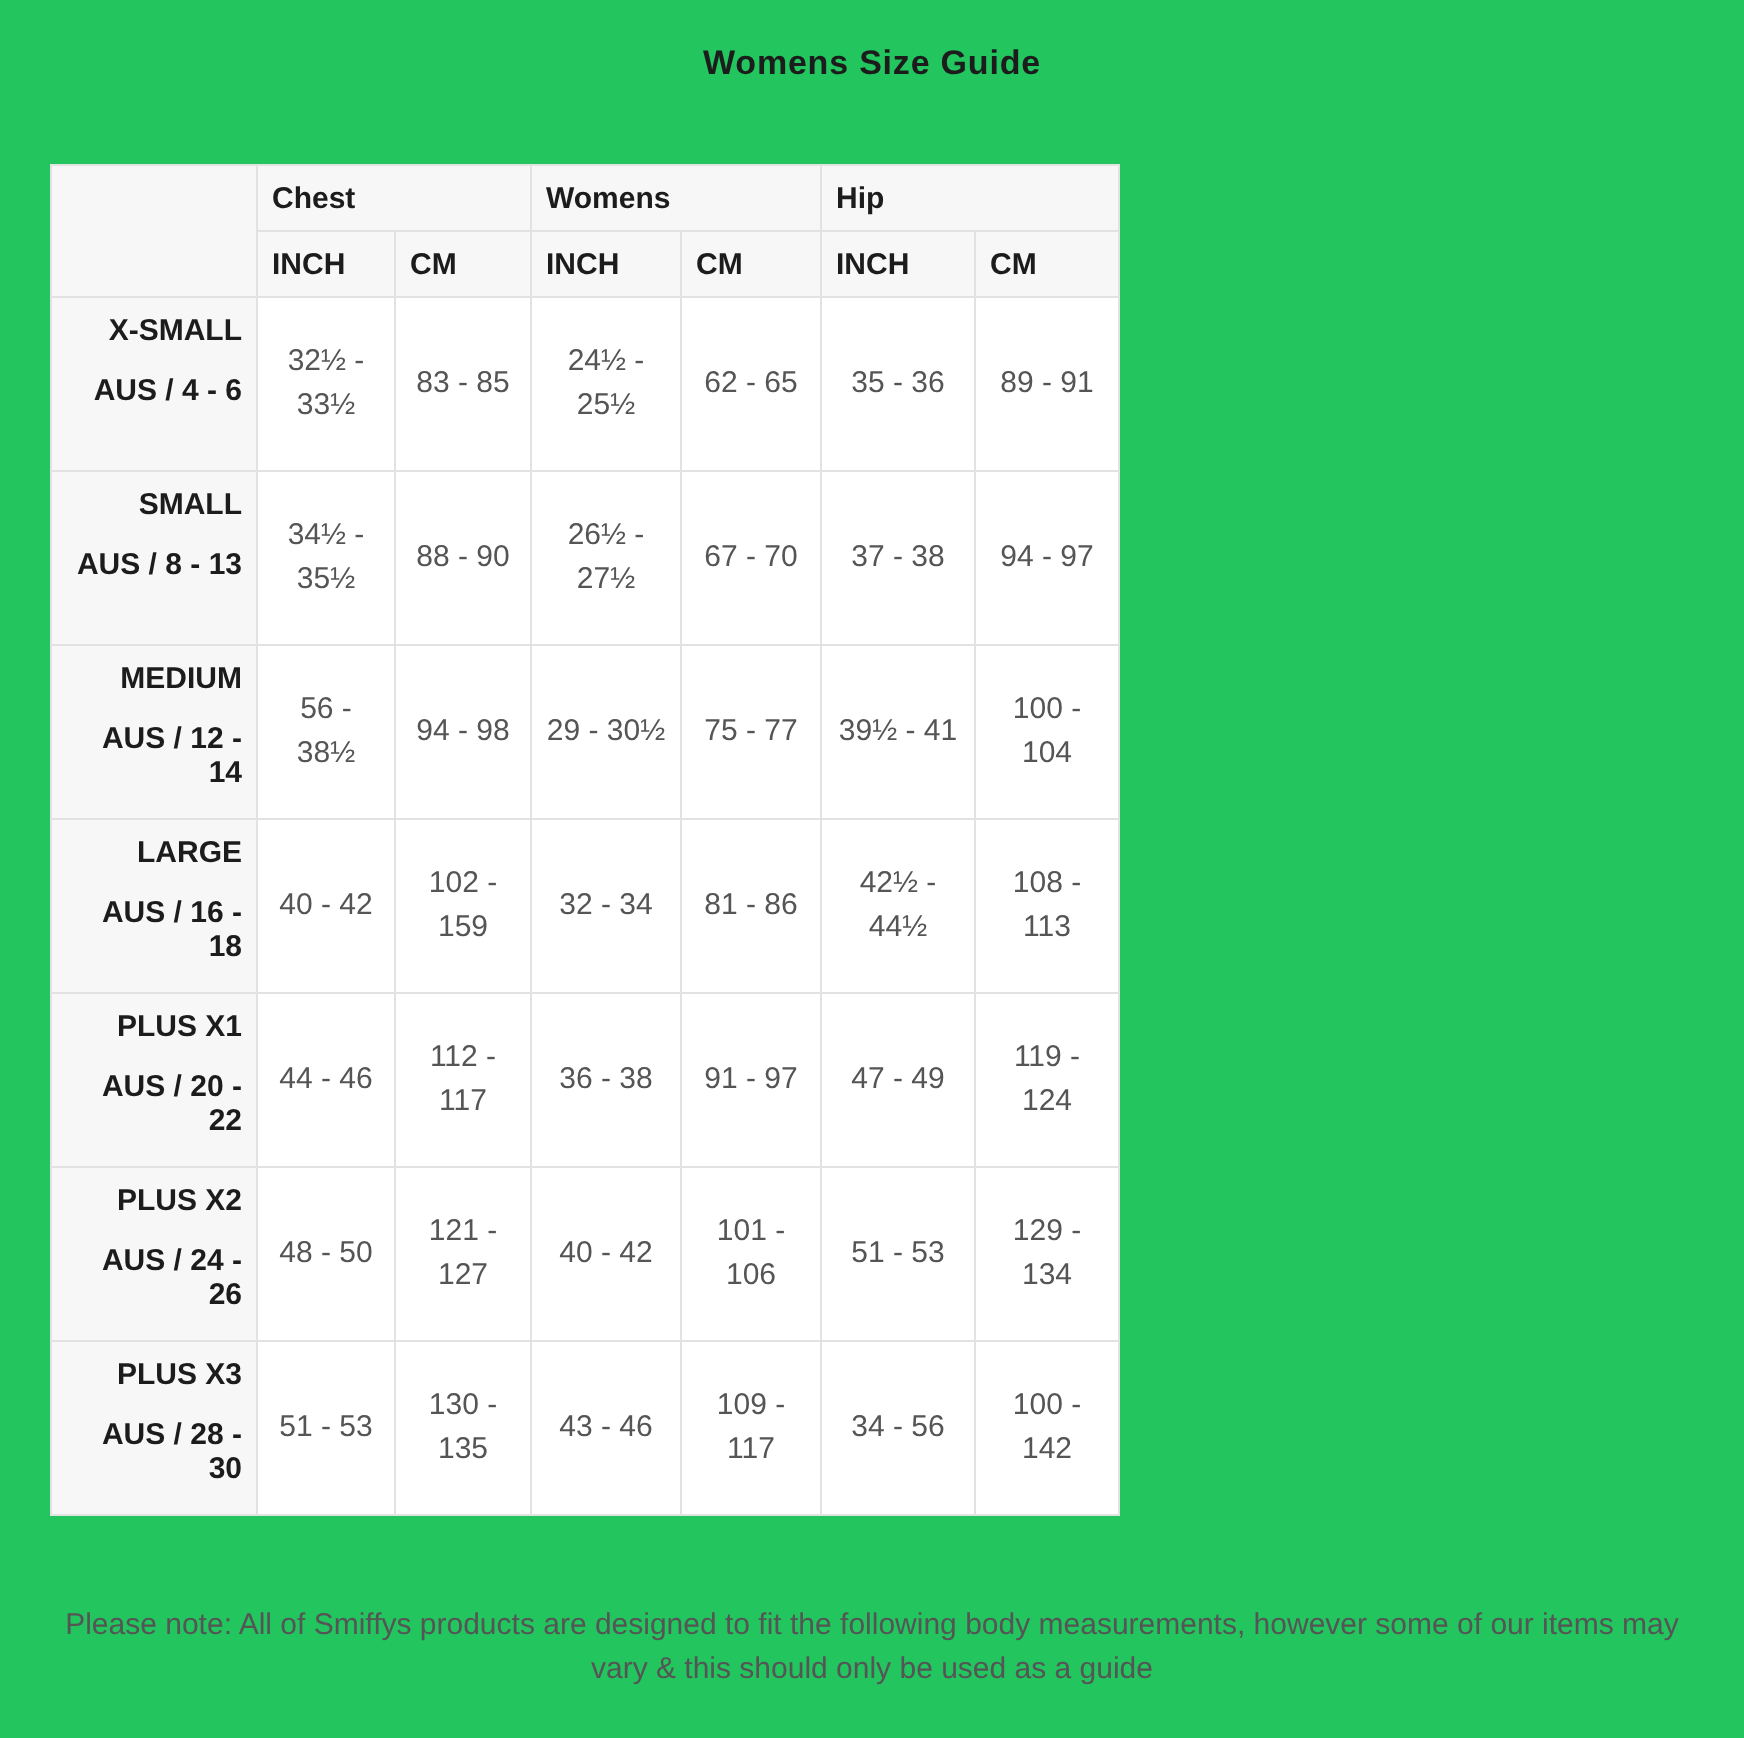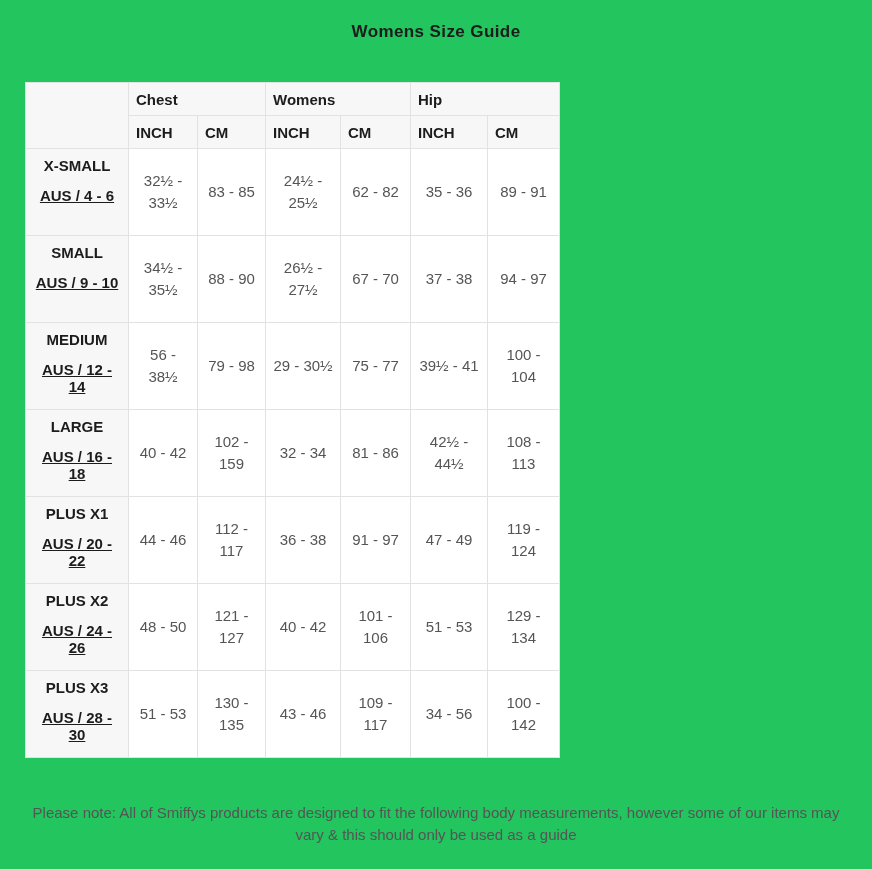--- a/index.html
+++ b/index.html
@@ -43,34 +43,33 @@
     vertical-align: middle;
     font-size: 15px;
     font-weight: 700;
     color: #1c1c1c;
   }
   .size-table th.corner {
     background: #f7f7f7;
   }
   .size-table tbody th.row-label {
     background: #f7f7f7;
-    text-align: center;
+    text-align: right;
     vertical-align: top;
     padding: 8px 7px 0 7px;
     font-size: 15px;
     font-weight: 700;
     color: #1c1c1c;
     line-height: 17px;
   }
   .row-label .size-name {
     margin: 0 0 13px 0;
   }
   .row-label .aus-size {
     margin: 0;
-    text-decoration: underline;
   }
   .size-table tbody td {
     height: 87px;
     text-align: center;
     vertical-align: middle;
     font-size: 15px;
     line-height: 1.45;
     color: #555555;
     padding: 2px 6px;
     background: #ffffff;
@@ -119,43 +118,43 @@
     </thead>
     <tbody>
       <tr>
         <th class="row-label">
           <p class="size-name">X-SMALL</p>
           <p class="aus-size">AUS / 4 - 6</p>
         </th>
         <td>32½ - 33½</td>
         <td>83 - 85</td>
         <td>24½ - 25½</td>
-        <td>62 - 82</td>
+        <td>62 - 65</td>
         <td>35 - 36</td>
         <td>89 - 91</td>
       </tr>
       <tr>
         <th class="row-label">
           <p class="size-name">SMALL</p>
-          <p class="aus-size">AUS / 9 - 10</p>
+          <p class="aus-size">AUS / 8 - 13</p>
         </th>
         <td>34½ - 35½</td>
         <td>88 - 90</td>
         <td>26½ - 27½</td>
         <td>67 - 70</td>
         <td>37 - 38</td>
         <td>94 - 97</td>
       </tr>
       <tr>
         <th class="row-label">
           <p class="size-name">MEDIUM</p>
           <p class="aus-size">AUS / 12 - 14</p>
         </th>
         <td>56 - 38½</td>
-        <td>79 - 98</td>
+        <td>94 - 98</td>
         <td>29 - 30½</td>
         <td>75 - 77</td>
         <td>39½ - 41</td>
         <td>100 - 104</td>
       </tr>
       <tr>
         <th class="row-label">
           <p class="size-name">LARGE</p>
           <p class="aus-size">AUS / 16 - 18</p>
         </th>

